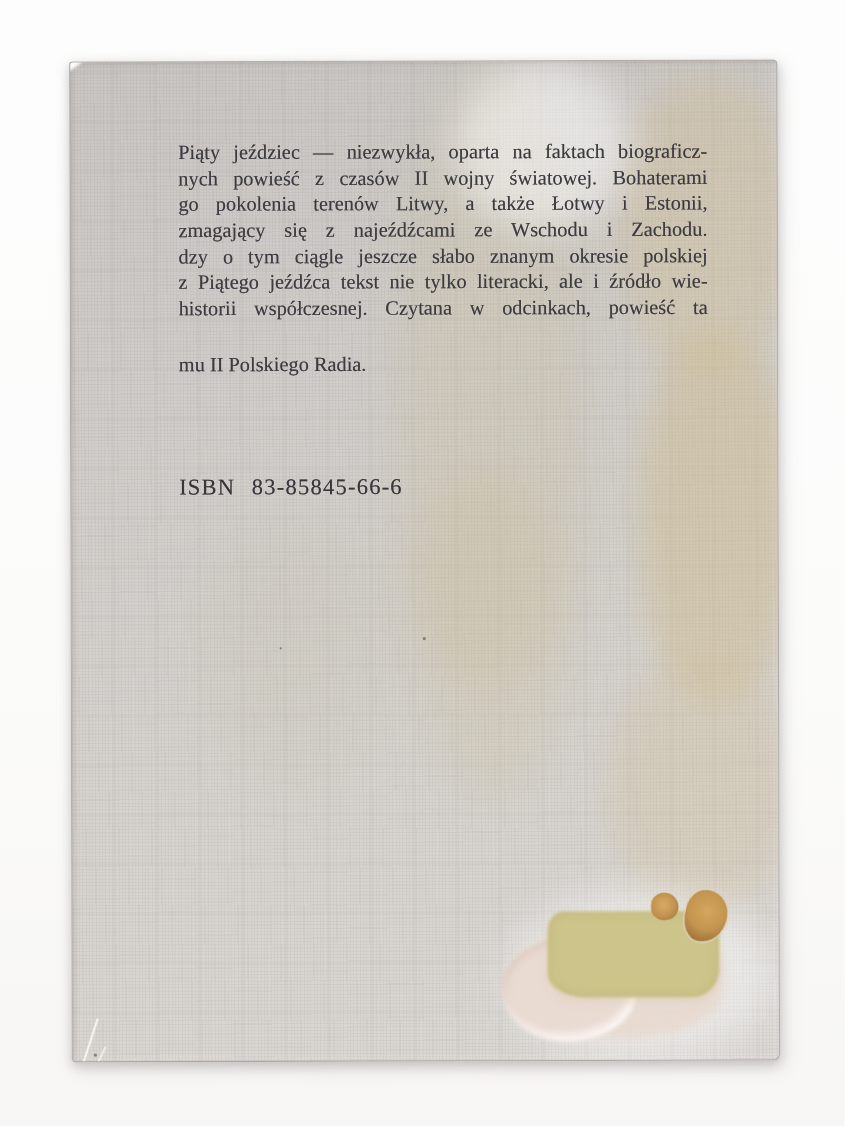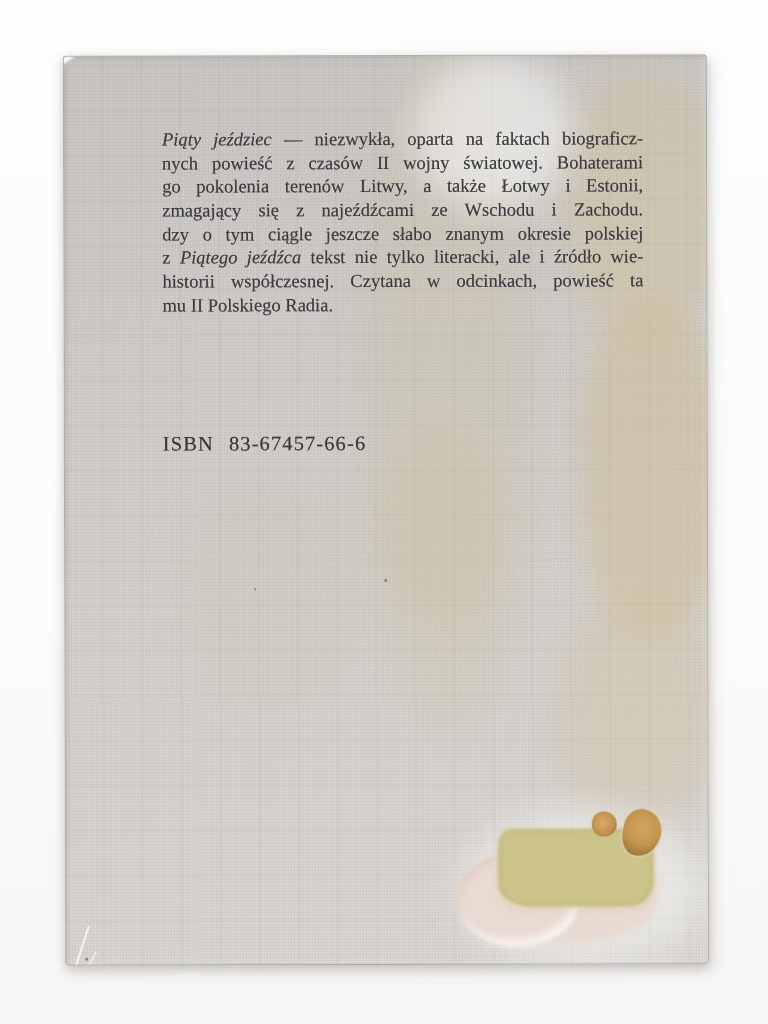--- a/index.html
+++ b/index.html
@@ -66,22 +66,22 @@
   
   .blurb {
     position: absolute;
     left: 98px; top: 72px; width: 481px;
     font-size: 18.5px; line-height: 23.7px;
     color: #3c3c40;
     text-shadow: 0 0 0.6px rgba(60,60,64,0.55);
     z-index: 5;
   }
   .line { text-align: justify; text-align-last: justify; text-justify: inter-word; height: 23.7px; }
-  .line.last { text-align-last: left; }
-  .it { font-style: italic; }
+  .line.last { text-align-last: left; margin-top: 27px; }
+  .it { }
   .isbn {
     position: absolute;
     left: 98px; top: 376px;
     font-size: 20.5px;
     color: #37373b;
     letter-spacing: 1.1px;
     text-shadow: 0 0 0.6px rgba(55,55,59,0.5);
     z-index: 5;
   }
   .isbn-label { margin-right: 15px; margin-top: 28px; }
@@ -120,16 +120,16 @@
         <div class="line"><span>nych powieść z czasów II wojny światowej. Bohaterami</span></div>
         <div class="line"><span>go pokolenia terenów Litwy, a także Łotwy i Estonii,</span></div>
         <div class="line"><span>zmagający się z najeźdźcami ze Wschodu i Zachodu.</span></div>
         <div class="line"><span>dzy o tym ciągle jeszcze słabo znanym okresie polskiej</span></div>
         <div class="line"><span>z </span><span class="it">Piątego jeźdźca</span><span> tekst nie tylko literacki, ale i źródło wie-</span></div>
         <div class="line"><span>historii współczesnej. Czytana w odcinkach, powieść ta</span></div>
         <div class="line last"><span>mu II Polskiego Radia.</span></div>
       </div>
 
     <div class="isbn">
-      <span class="isbn-label">ISBN</span><span class="isbn-value">83-67457-66-6</span>
+      <span class="isbn-label">ISBN</span><span class="isbn-value">83-85845-66-6</span>
     </div>
   </div>
 </div>
 
 </body></html>

